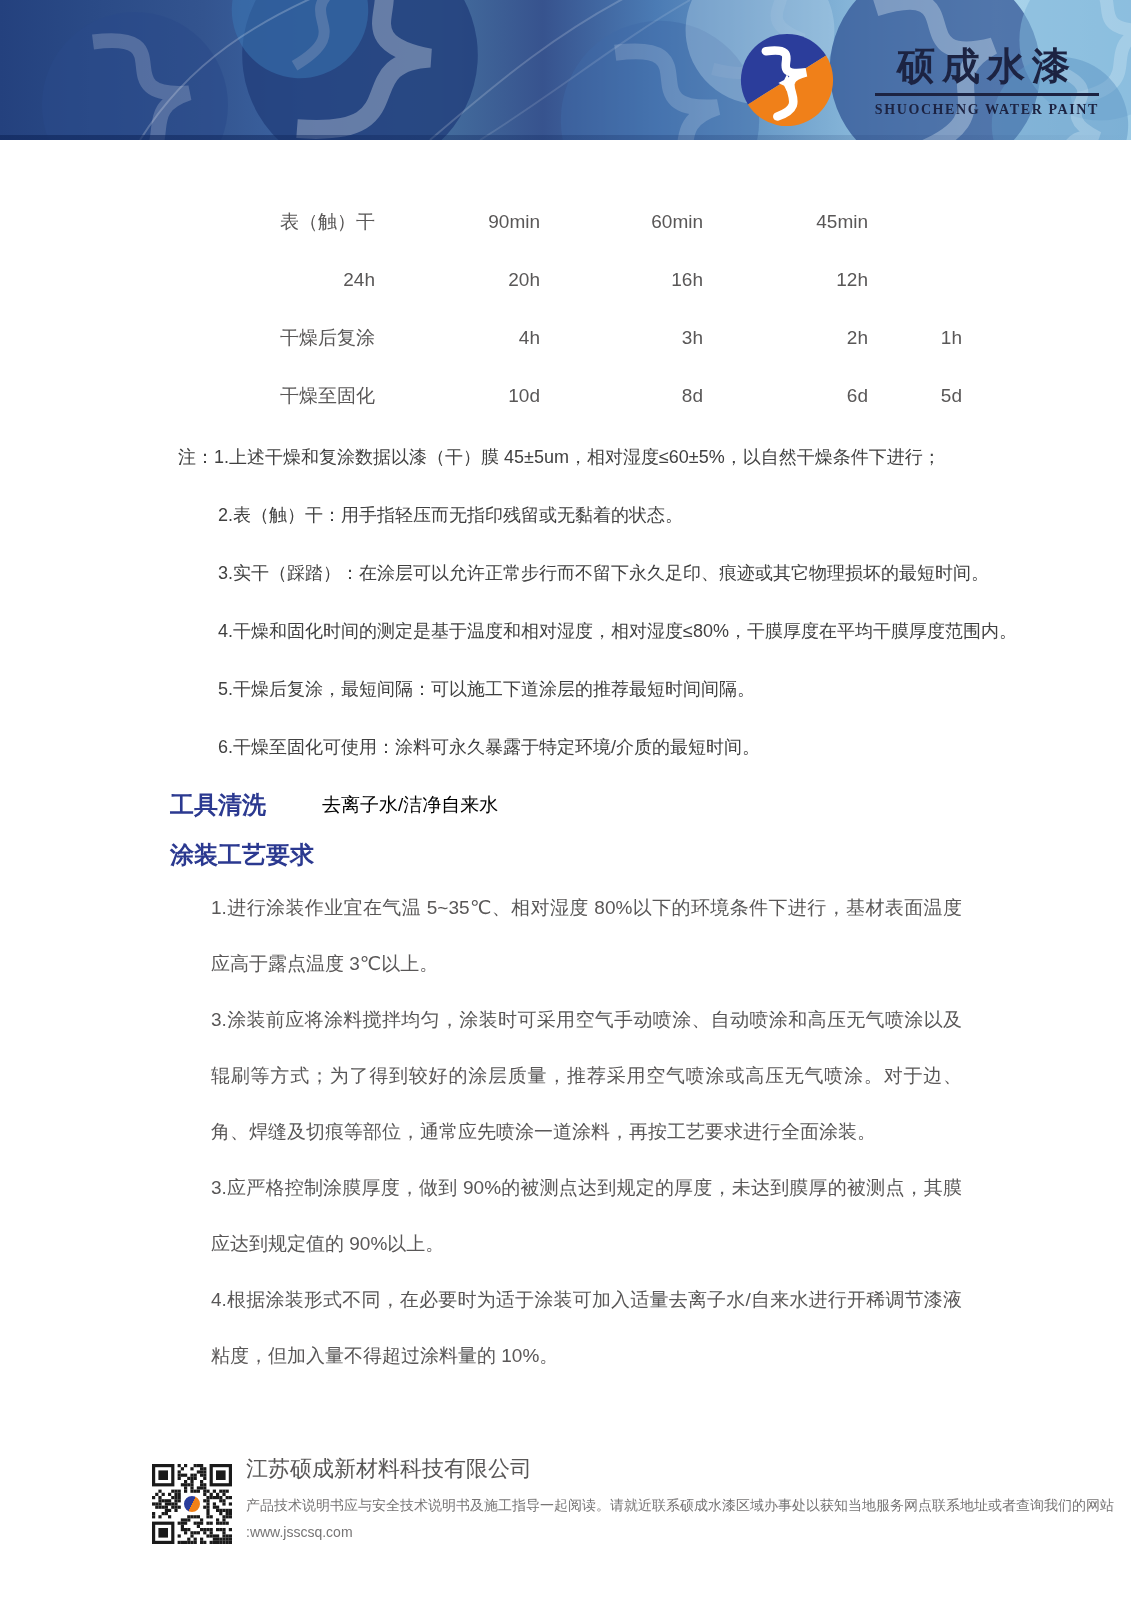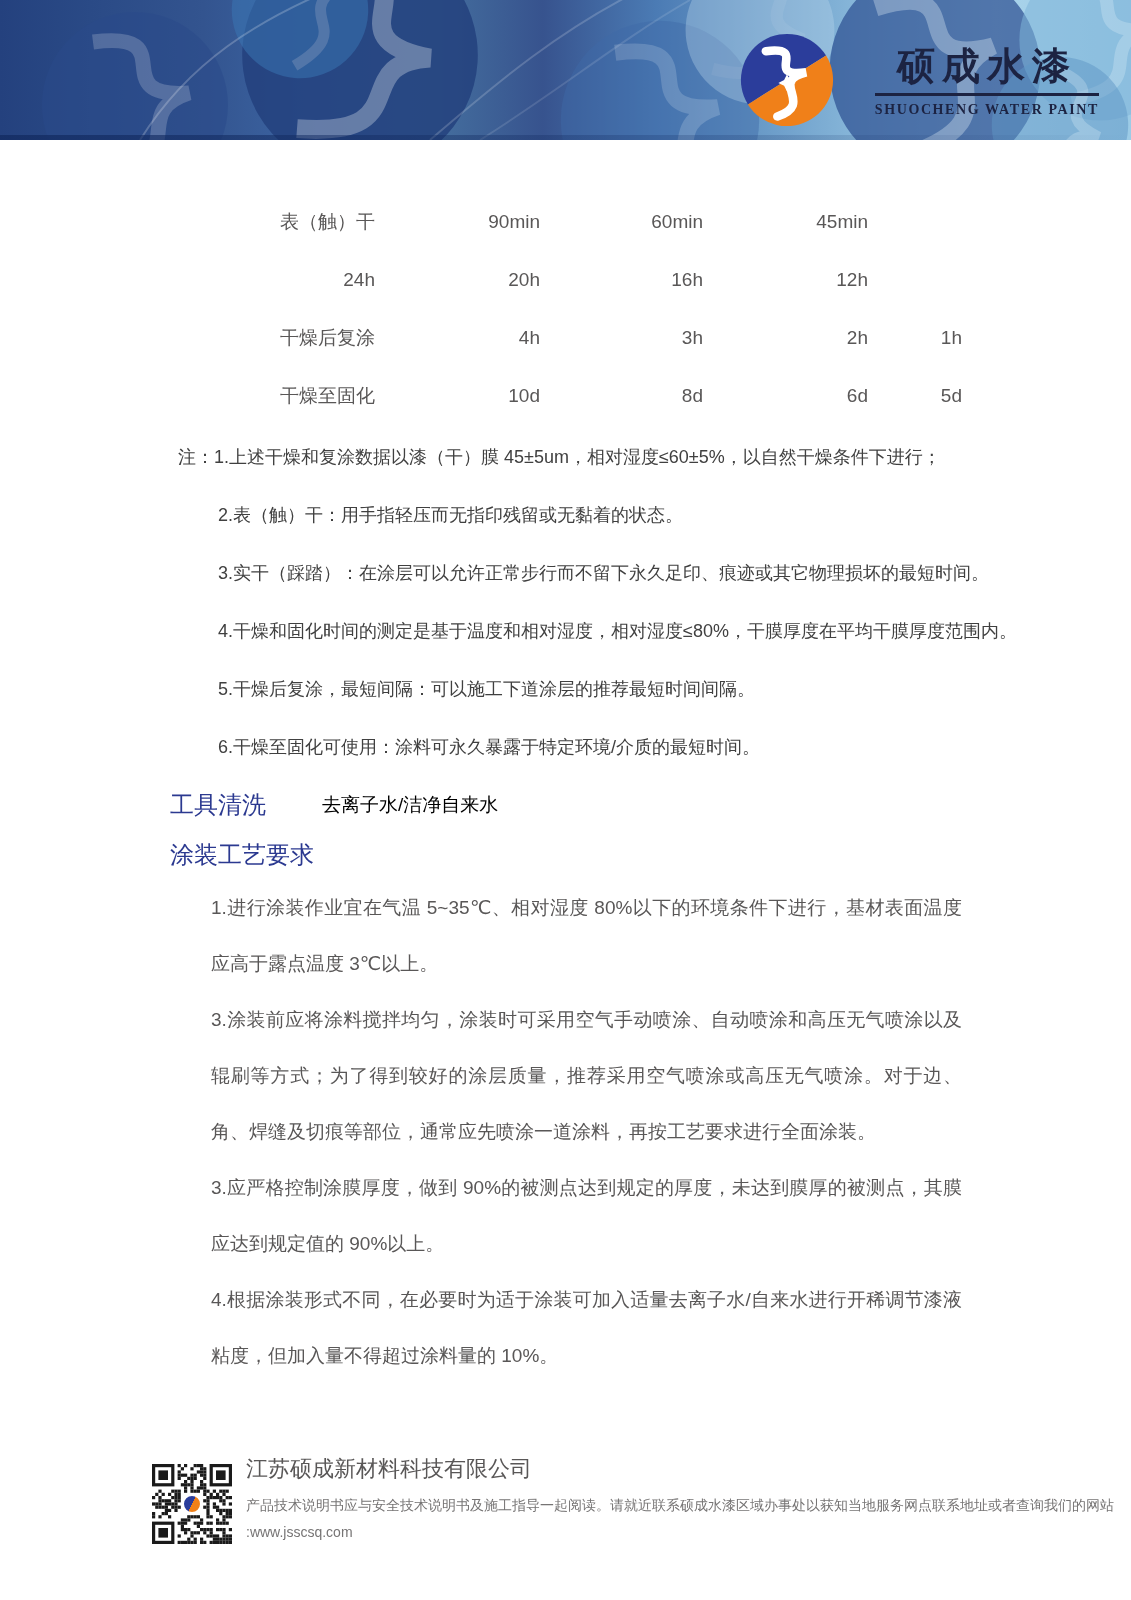--- a/index.html
+++ b/index.html
@@ -30,21 +30,21 @@
   .trow { display:grid; grid-template-columns:170px 165px 163px 165px 1fr;
     padding-left:35px; line-height:58px; font-size:19px; color:#595757; }
   .trow > div { white-space:nowrap;text-align:right; }
 
   .notes { margin-top:3px; font-size:18px; color:#404040; }
   .note-line { line-height:58px; white-space:nowrap; }
   .note-first { padding-left:8px; }
   .note-rest { padding-left:48px; }
 
   .tool-row { margin-top:8px; height:42px; display:flex; align-items:center; }
-  .section-title { color:#2b3990; font-size:24px; font-weight:normal; }
+  .section-title { color:#2b3990; font-size:24px; font-weight:bold; }
   .tool-value { font-size:19px; color:#000000; margin-left:56px; }
   .process-title { margin-top:12px; line-height:34px; }
 
   .paras { margin-top:8px;margin-left:41px; }
   .paras p { font-size:19px; line-height:56px; color:#595757; text-align:justify; }
 
   
   .footer { display:flex; align-items:flex-end; margin:62px 0 0 152px; }
   .qr-wrap { position:relative; width:80px; height:84px; margin-top:12px; flex:0 0 auto; }
   .qr-wrap svg { width:80px; height:84px; display:block; }

